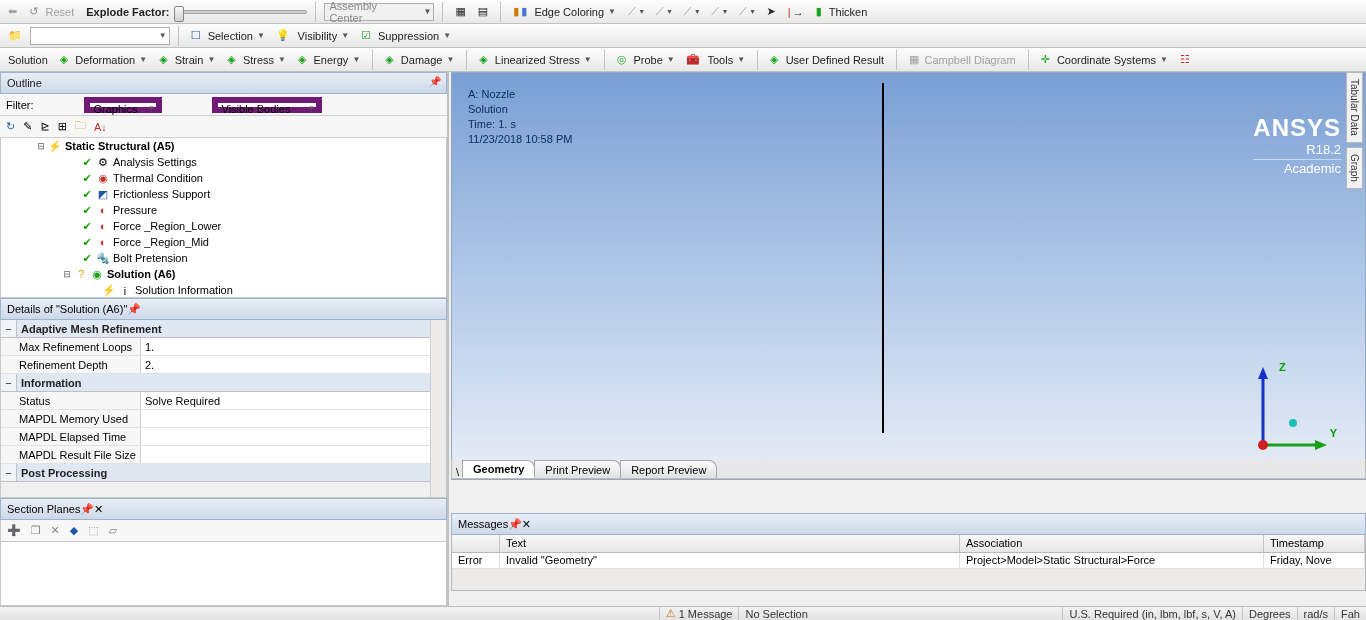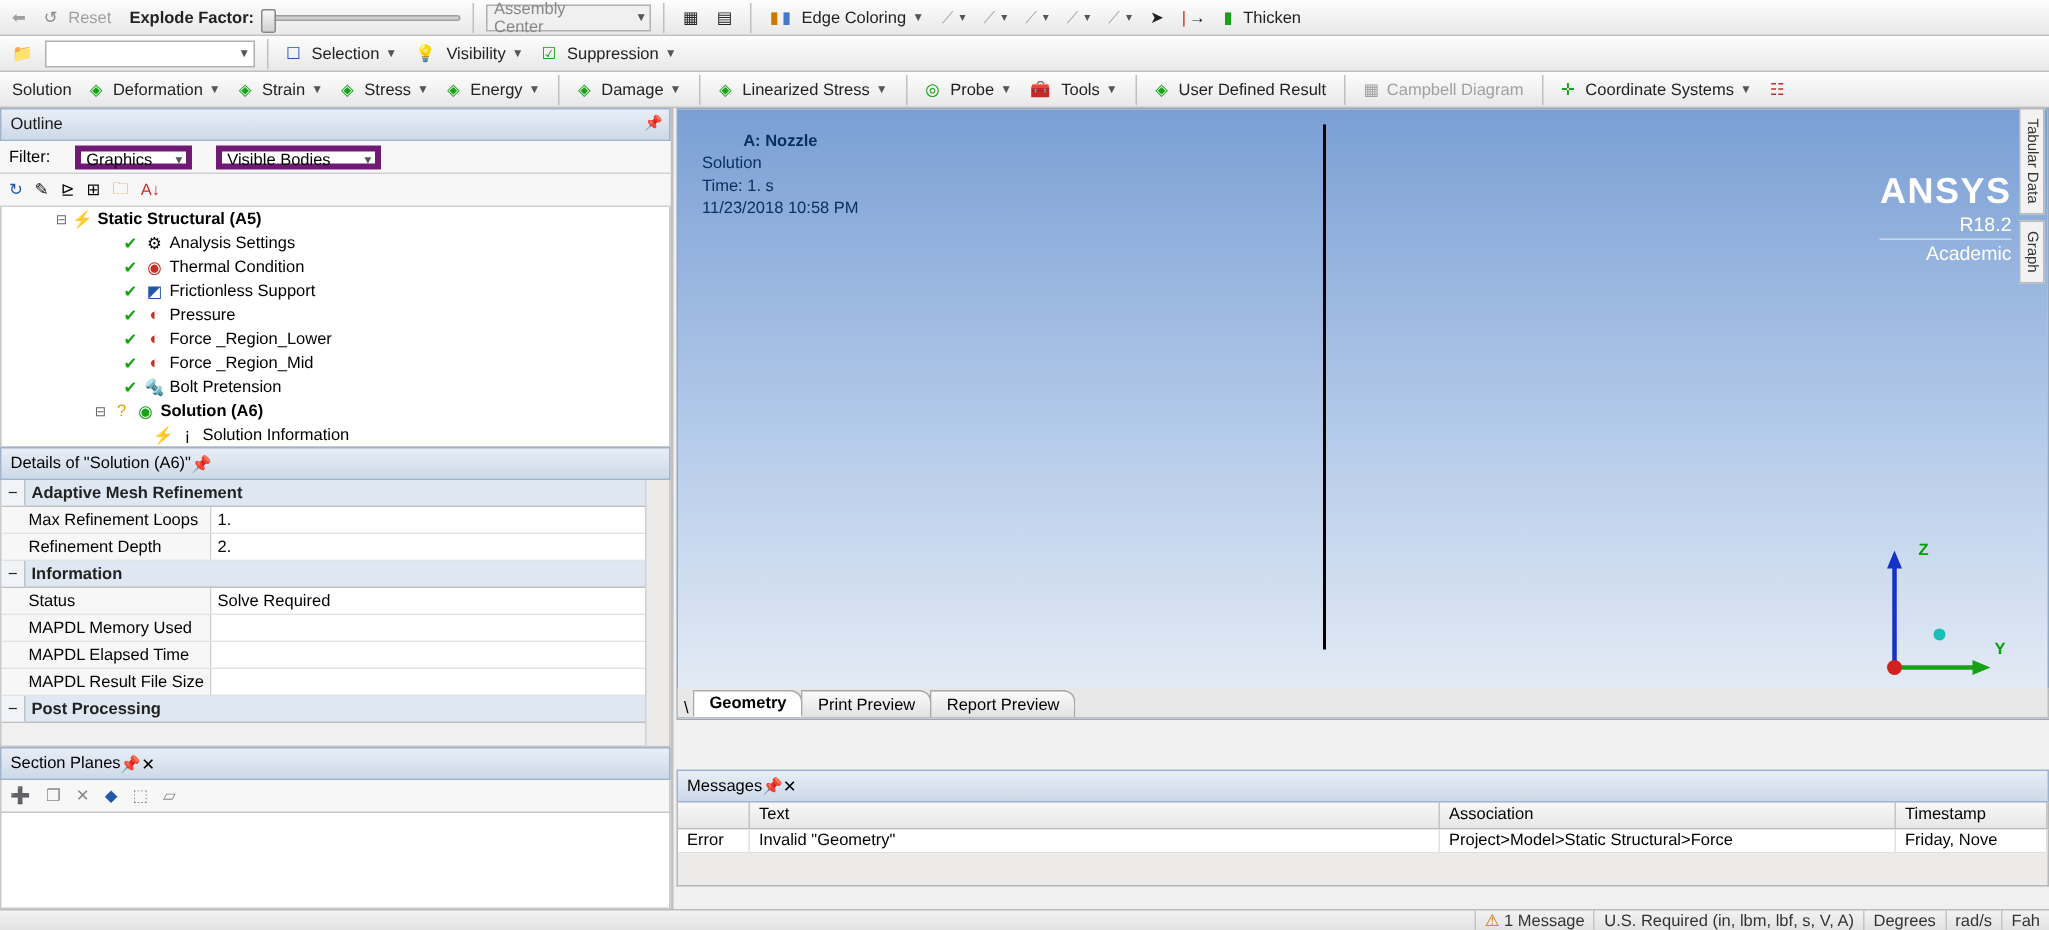--- a/index.html
+++ b/index.html
@@ -16,22 +16,22 @@
 .slider-track { width:130px; height:4px; background:#d0d0d0; border:1px solid #a0a0a0; position:relative; border-radius:2px;}
 .slider-track::after { content:""; position:absolute; left:-4px; top:-5px; width:8px; height:14px; background:linear-gradient(#f8f8f8,#d0d0d0); border:1px solid #888; border-radius:2px;}
 .combo { border:1px solid #b0b0b0; background:#fff; height:18px; display:flex; align-items:center; padding:0 2px 0 4px; }
 .combo.gray { background:#f0f0f0; color:#888;}
 
 
 .left-col { position:absolute; left:0; top:72px; width:449px; bottom:14px; display:flex; flex-direction:column; border-right:2px solid #c0c0c0;}
 .panel-title { height:22px; background:linear-gradient(#e8eef6,#cdd9e8); border:1px solid #9db4cc; display:flex; align-items:center; padding:0 6px; font-weight:400; color:#1a1a1a; position:relative;}
 .panel-title .pin { position:absolute; right:4px; top:3px; font-size:10px; color:#555; cursor:pointer;}
 
-.filter-row { height:22px; background:#f7f7f7; border-bottom:1px solid #d0d0d0; display:flex; align-items:center; padding:0 6px; gap:16px;}
-.filter-row .sel { border:4px solid #701a75; background:#fff; height:16px; padding:0 14px 0 4px; min-width:78px; position:relative;}
+.filter-row { height:22px; background:#f7f7f7; border-bottom:1px solid #d0d0d0; display:flex; align-items:center; padding:0 6px; gap:6px;}
+.filter-row .sel { border:6px solid #701a75; background:#fff; height:16px; padding:0 14px 0 4px; min-width:78px; position:relative;margin-left:44px;}
 .filter-row .sel::after { content:"▾"; position:absolute; right:2px; top:0; font-size:9px; color:#555;}
 .iconbar { height:22px; background:#f7f7f7; border-bottom:1px solid #d0d0d0; display:flex; align-items:center; padding:0 6px; gap:8px;}
 .tree { flex:0 0 auto; height:160px; overflow:auto; background:#fff; border:1px solid #c8c8c8; border-top:none;}
 .tree-row { display:flex; align-items:center; height:16px; padding-left:6px; white-space:nowrap;}
 .tree-row .twist { width:12px; text-align:center; color:#666; font-size:9px;}
 .tree-row .ticon { width:16px; text-align:center; font-size:11px;}
 .tree-row .lbl { padding-left:2px; }
 .tree-row.bold .lbl { font-weight:700; }
 .ind1{padding-left:34px;} .ind2{padding-left:60px;} .ind3{padding-left:78px;} .ind4{padding-left:100px;}
 
@@ -47,21 +47,21 @@
 .details-scroll { width:16px; background:#ecebea; border-left:1px solid #d0d0d0;}
 
 
 .sp-title { height:22px; background:linear-gradient(#e8eef6,#cdd9e8); border:1px solid #9db4cc; display:flex; align-items:center; padding:0 6px; position:relative;}
 .sp-icons { height:22px; background:#f7f7f7; border:1px solid #c8c8c8; border-top:none; display:flex; align-items:center; padding:0 6px; gap:10px;}
 .sp-body { flex:1; background:#fff; border:1px solid #c8c8c8; border-top:none;}
 
 
 .view { position:absolute; left:451px; top:72px; right:0; height:408px; background:linear-gradient(#7a9fd4 0%, #b6ccea 55%, #e9eef6 100%); border:1px solid #93a9c2; overflow:hidden;}
 .view .ovtext { position:absolute; left:16px; top:14px; color:#083060; line-height:15px;}
-.view .ovtext .t1 { font-weight:700;text-align:center;}
+.view .ovtext .t1 { font-weight:400;}
 .ansys { position:absolute; right:24px; top:10px; text-align:right; color:#fff;margin-top:31px; }
 .ansys .a1 { font-size:24px; font-weight:700; letter-spacing:1px;}
 .ansys .a2 { font-size:13px; }
 .ansys .a3 { font-size:13px; border-top:1px solid rgba(255,255,255,.5); margin-top:2px; padding-top:1px;}
 .axiswire { position:absolute; left:430px; top:10px; width:2px; height:350px; background:#000;}
 .triad { position:absolute; right:36px; bottom:22px; width:80px; height:90px;}
 .triad .zlab{position:absolute; left:30px; top:-6px; color:#00a000; font-weight:700;}
 .triad .ylab{position:absolute; right:-8px; bottom:18px; color:#00a000; font-weight:700;}
 .triad svg{position:absolute; left:0; top:0;}
 .view-tabs { position:absolute; left:451px; top:459px; right:0; height:20px; background:#e8e8e8; border:1px solid #bcbcbc; border-top:none; display:flex; align-items:flex-end; padding-left:4px;}
@@ -357,17 +357,18 @@
   <div class="sidetab">Tabular Data</div>
   <div class="sidetab">Graph</div>
 </div>
 
 <div class="status">
   <div class="cell flex"></div>
   <div class="cell">
       <span style="color:#d07000;">⚠</span>
       <span>1 Message</span>
     </div>
+  <div class="cell" style="width:324px;">No Selection</div>
   <div class="cell">U.S. Required (in, lbm, lbf, s, V, A)</div>
   <div class="cell">Degrees</div>
   <div class="cell">rad/s</div>
   <div class="cell" style="border-right:none;">Fah</div>
 </div>
 
 </body></html>

